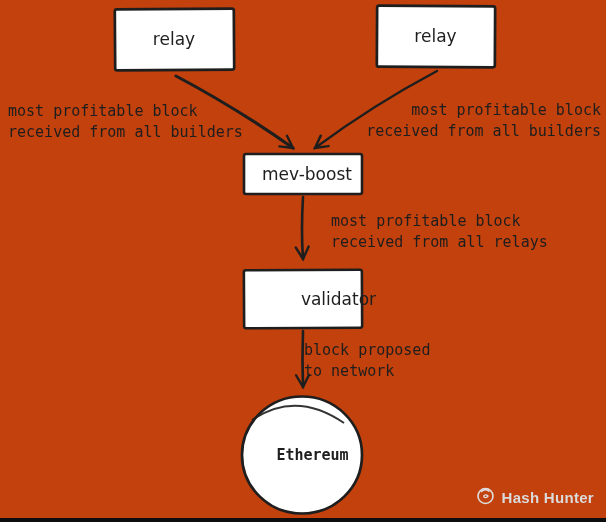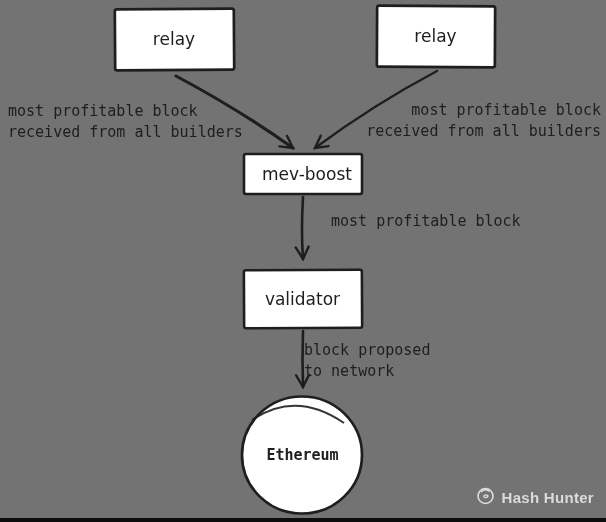--- a/index.html
+++ b/index.html
@@ -1,28 +1,28 @@
 <!DOCTYPE html>
 <html><head>
 <meta charset="utf-8">
 <title>diagram</title>
 <style>
   html,body { margin:0; padding:0; background:#ffffff; }
   .canvas {
-    position:relative; width:606px; height:522px; background:#737373;
+    position:relative; width:606px; height:522px; background:#c2410c;
     overflow:hidden; font-family:"DejaVu Sans Mono", monospace; color:#1e1e1e;
   }
   .shapes { position:absolute; left:0; top:0; }
   .node-label {
     position:absolute; display:flex; align-items:center; justify-content:center;
     font-family:"DejaVu Sans", sans-serif; font-size:17px; color:#1e1e1e;
     pointer-events:none;
   }
   .node-label.mono {
-    font-family:"DejaVu Sans Mono", monospace; font-weight:bold; font-size:15px;
+    font-family:"DejaVu Sans Mono", monospace; font-weight:bold; font-size:15px;padding-left:10px;
   }
   .edge-label {
     position:absolute; font-family:"DejaVu Sans Mono", monospace; font-weight:normal;
     font-size:15px; line-height:21px; color:#1e1e1e; white-space:nowrap;
   }
   .edge-label.right-align { text-align:right; }
   .watermark {
     position:absolute; top:485px; right:12px; display:flex; align-items:flex-end; gap:6px;
     font-family:"Liberation Sans", sans-serif; font-weight:bold; font-size:15px;
     color:#dbdbdb; letter-spacing:0.3px;
@@ -56,35 +56,36 @@
 
     <path d="M 176 76 Q 238 109 293 148" fill="none" stroke="#1e1e1e" stroke-width="3.1" stroke-linecap="round" marker-end="url(#ah)"></path>
     <path d="M 437 71 Q 373 105 315 148" fill="none" stroke="#1e1e1e" stroke-width="2.4" stroke-linecap="round" marker-end="url(#ah)"></path>
     <path d="M 303 197 Q 301 230 303 259" fill="none" stroke="#1e1e1e" stroke-width="2.6" stroke-linecap="round" marker-end="url(#ah)"></path>
     <path d="M 303 331 Q 302 360 303 387" fill="none" stroke="#1e1e1e" stroke-width="2.6" stroke-linecap="round" marker-end="url(#ah)"></path>
   </svg>
 
   <div class="node-label" style="left:114px; top:8px; width:120px; height:62px;">relay</div>
   <div class="node-label" style="left:376px; top:5px; width:119px; height:62px;">relay</div>
   <div class="node-label" style="left:243px; top:153px; width:128px; height:41px;">mev-boost</div>
-  <div class="node-label" style="left:243px; top:269px; width:119px; height:59px;">validator</div>
+  <div class="node-label" style="left:243px; top:269px; width:119px; height:59px;padding-left:36px;">validator</div>
   <div class="node-label mono" style="left:242px; top:427px; width:121px; height:56px;">Ethereum</div>
 
   <div class="edge-label" style="left:8px; top:101px;">
     <div>most profitable block</div>
     <div>received from all builders</div>
   </div>
 
   <div class="edge-label right-align" style="right:5px; top:100px;">
     <div>most profitable block</div>
     <div>received from all builders</div>
   </div>
 
   <div class="edge-label" style="left:331px; top:211px;">
     <div>most profitable block</div>
+    <div>received from all relays</div>
   </div>
 
   <div class="edge-label" style="left:304px; top:340px;">
     <div>block proposed</div>
     <div>to network</div>
   </div>
 
   <div class="watermark">
     <svg class="logo" width="21" height="21" viewBox="0 0 21 21">
       <circle cx="10.5" cy="11" r="7.5" fill="none" stroke="#dedede" stroke-width="1.6"></circle>

